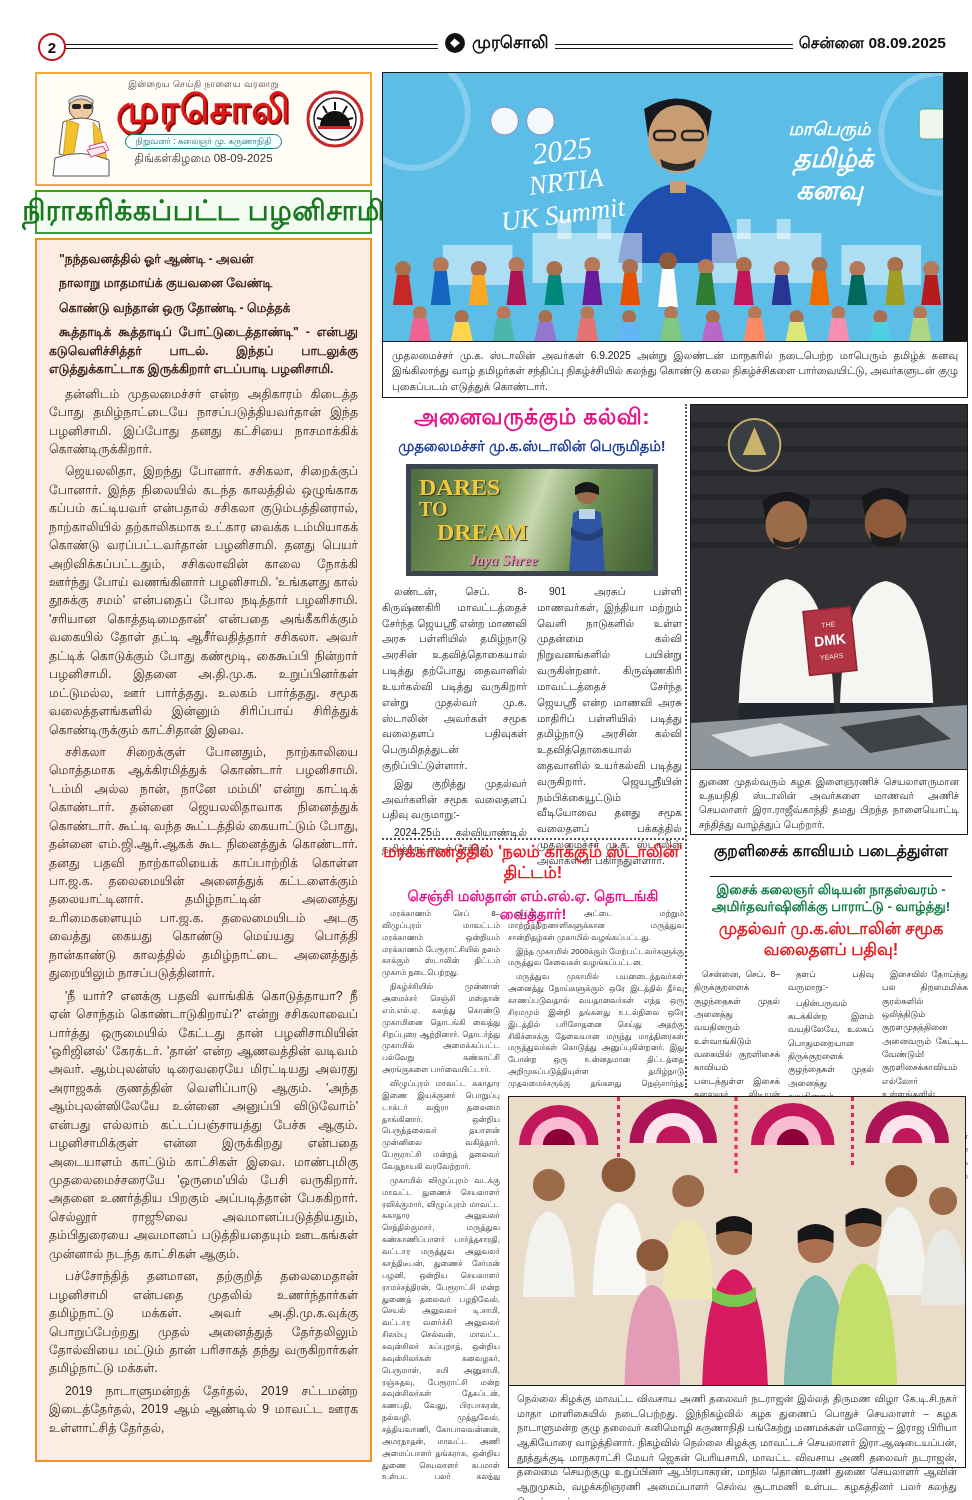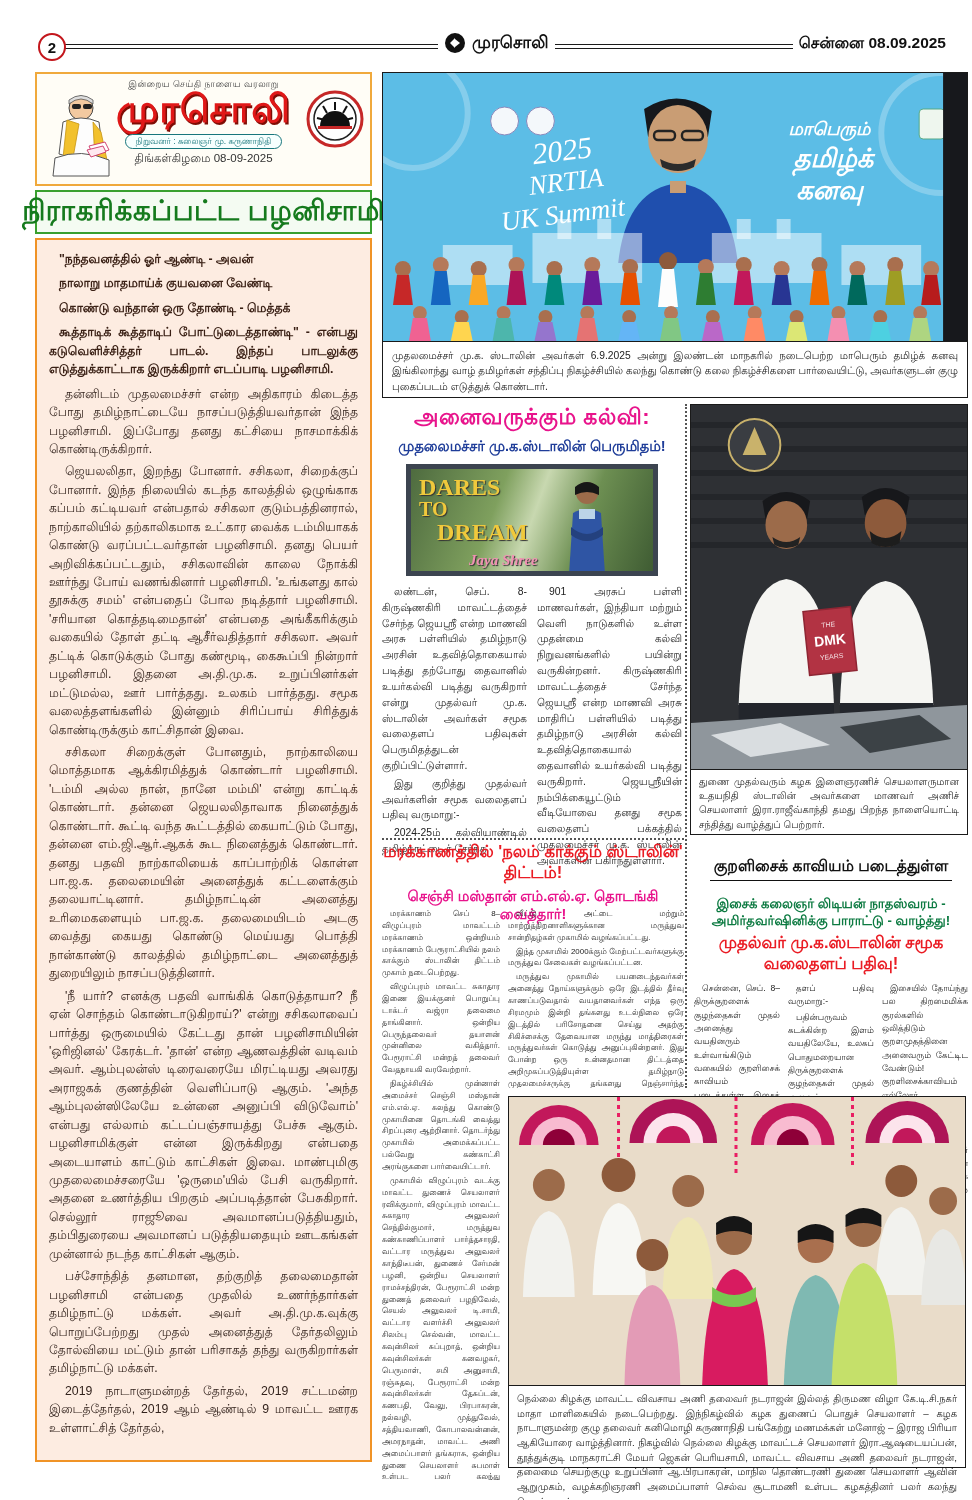--- a/index.html
+++ b/index.html
@@ -70,21 +70,21 @@
   
   #marak { position:absolute; left:382px; top:842px; width:302px; }
   #marak .h1 { text-align:center; font-size:16.5px; font-weight:bold; color:#ea1c24;}
   #marak .h2 { text-align:center; font-size:14.5px; font-weight:bold; color:#e8148c; margin-top:4px;}
   .tinycol p { font-size:7.9px; line-height:1.5; text-align:justify; color:#222; text-indent:8px; margin-bottom:2px;}
   #marak-c1 { position:absolute; left:382px; top:908px; width:118px; height:572px; overflow:hidden;}
   #marak-c2w { position:absolute; left:508px; top:908px; width:176px; height:180px; overflow:hidden;}
 
   
   #kural { position:absolute; left:694px; top:842px; width:274px; height:246px; }
-  #kural .kick { text-align:center; font-size:15.5px; font-weight:bold; color:#111; border-bottom:1.4px solid #111; padding-bottom:3px; width:88%; margin:15px auto;}
+  #kural .kick { text-align:center; font-size:15.5px; font-weight:bold; color:#111; border-bottom:1.4px solid #111; padding-bottom:14px; width:88%; margin:0 auto;}
   #kural .h { text-align:center; font-size:13.2px; font-weight:bold; color:#0c7a41; margin-top:5px; line-height:1.25;}
   #kural .sub { text-align:center; font-size:16.5px; font-weight:bold; color:#ea1c24; margin-top:4px;}
   #kural-cols { display:flex; gap:8px; margin-top:7px;}
   #kural-cols .col { width:86px; }
   #kural-cols p { font-size:8.6px; line-height:1.55; text-align:justify; color:#222; text-indent:8px; margin-bottom:2px;}
 
   
   #wed-box { position:absolute; left:508px; top:1096px; width:458px; height:372px; border:1.6px solid #1a1a1a; background:#fff;}
   #wed-photo { width:100%; height:288px; display:block;}
   #wed-cap { border-top:1.6px solid #1a1a1a; padding:6px 8px; font-size:9.8px; line-height:1.5; color:#222; text-align:justify;}
@@ -402,22 +402,22 @@
   </div>
 
   <div class="hdots" style="left:382px; top:838px; width:302px;"></div>
 
   <div id="marak">
     <div class="h1">மரக்காணத்தில் 'நலம் காக்கும் ஸ்டாலின்' திட்டம்!</div>
     <div class="h2">செஞ்சி மஸ்தான் எம்.எல்.ஏ. தொடங்கி வைத்தார்!</div>
   </div>
   <div id="marak-c1" class="tinycol">
     <p>மரக்காணம் செப் 8– விழுப்புரம் மாவட்டம் மரக்காணம் ஒன்றியம் மரக்காணம் பேரூராட்சியில் நலம் காக்கும் ஸ்டாலின் திட்டம் முகாம் நடைபெற்றது.</p>
+    <p>நிகழ்ச்சியில் முன்னாள் அமைச்சர் செஞ்சி மஸ்தான் எம்.எல்.ஏ. கலந்து கொண்டு முகாமினை தொடங்கி வைத்து சிறப்புரை ஆற்றினார். தொடர்ந்து முகாமில் அமைக்கப்பட்ட பல்வேறு கண்காட்சி அரங்குகளை பார்வையிட்டார்.</p>
     <p>விழுப்புரம் மாவட்ட சுகாதார இணை இயக்குனர் பொறுப்பு டாக்டர் வஜ்ரா தலைமை தாங்கினார். ஒன்றிய பெருந்தலைவர் தயாளன் முன்னிலை வகித்தார். பேரூராட்சி மன்றத் தலைவர் வேதநாயகி வரவேற்றார்.</p>
-    <p>நிகழ்ச்சியில் முன்னாள் அமைச்சர் செஞ்சி மஸ்தான் எம்.எல்.ஏ. கலந்து கொண்டு முகாமினை தொடங்கி வைத்து சிறப்புரை ஆற்றினார். தொடர்ந்து முகாமில் அமைக்கப்பட்ட பல்வேறு கண்காட்சி அரங்குகளை பார்வையிட்டார்.</p>
     <p>முகாமில் விழுப்புரம் வடக்கு மாவட்ட துணைச் செயலாளர் ரவிக்குமார், விழுப்புரம் மாவட்ட சுகாதார அலுவலர் செந்தில்குமார், மருத்துவ கண்காணிப்பாளர் பார்த்தசாரதி, வட்டார மருத்துவ அலுவலர் காந்திடீபன், துணைச் சேர்மன் பழனி, ஒன்றிய செயலாளர் ராமச்சந்திரன், பேரூராட்சி மன்ற துணைத் தலைவர் பழநிவேல், செயல் அலுவலர் டி.சாமி, வட்டார வளர்ச்சி அலுவலர் சிலம்பு செல்வன், மாவட்ட கவுன்சிலர் சுப்புறாத், ஒன்றிய கவுன்சிலர்கள் கனவழகர், பெருமாள், சமி அனுசாமி, ரஞ்சுதவு, பேரூராட்சி மன்ற கவுன்சிலர்கள் தேசுப்டன், கணபதி, வேலு, பிரபாகரன், நல்வழி, முத்துவேல், சத்தியவாணி, கோபாலவன்னன், அமரநாதன், மாவட்ட அணி அமைப்பாளர் தங்கராசு, ஒன்றிய துணை செயலாளர் சுபமாள் உள்பட பலர் கலந்து கொண்டனர்.</p>
   </div>
   <div id="marak-c2w" class="tinycol">
     <p>வீட்டு அட்டை மற்றும் மாற்றுத்திறனாளிகளுக்கான மருத்துவ சான்றிதழ்கள் முகாமில் வழங்கப்பட்டது.</p>
     <p>இந்த முகாமில் 2000க்கும் மேற்பட்டவர்களுக்கு மருத்துவ சேவைகள் வழங்கப்பட்டன.</p>
     <p>மருத்துவ முகாமில் பயனடைந்தவர்கள் அனைத்து நோய்களுக்கும் ஒரே இடத்தில் தீர்வு காணப்படுவதால் வயதானவர்கள் எந்த ஒரு சிரமமும் இன்றி தங்களது உடல்நிலை ஒரே இடத்தில் பரிசோதனை செய்து அதற்கு சிகிச்சைக்கு தேவையான மருந்து மாத்திரைகள் மருத்துவர்கள் கொடுத்து அனுப்புகின்றனர். இது போன்ற ஒரு உன்னதமான திட்டத்தை அறிமுகப்படுத்தியுள்ள தமிழ்நாடு முதலமைச்சருக்கு தங்களது நெஞ்சார்ந்த நன்றியை தெரிவித்துள்ளனர்.</p>
 
   </div>
 
   <div id="kural">

